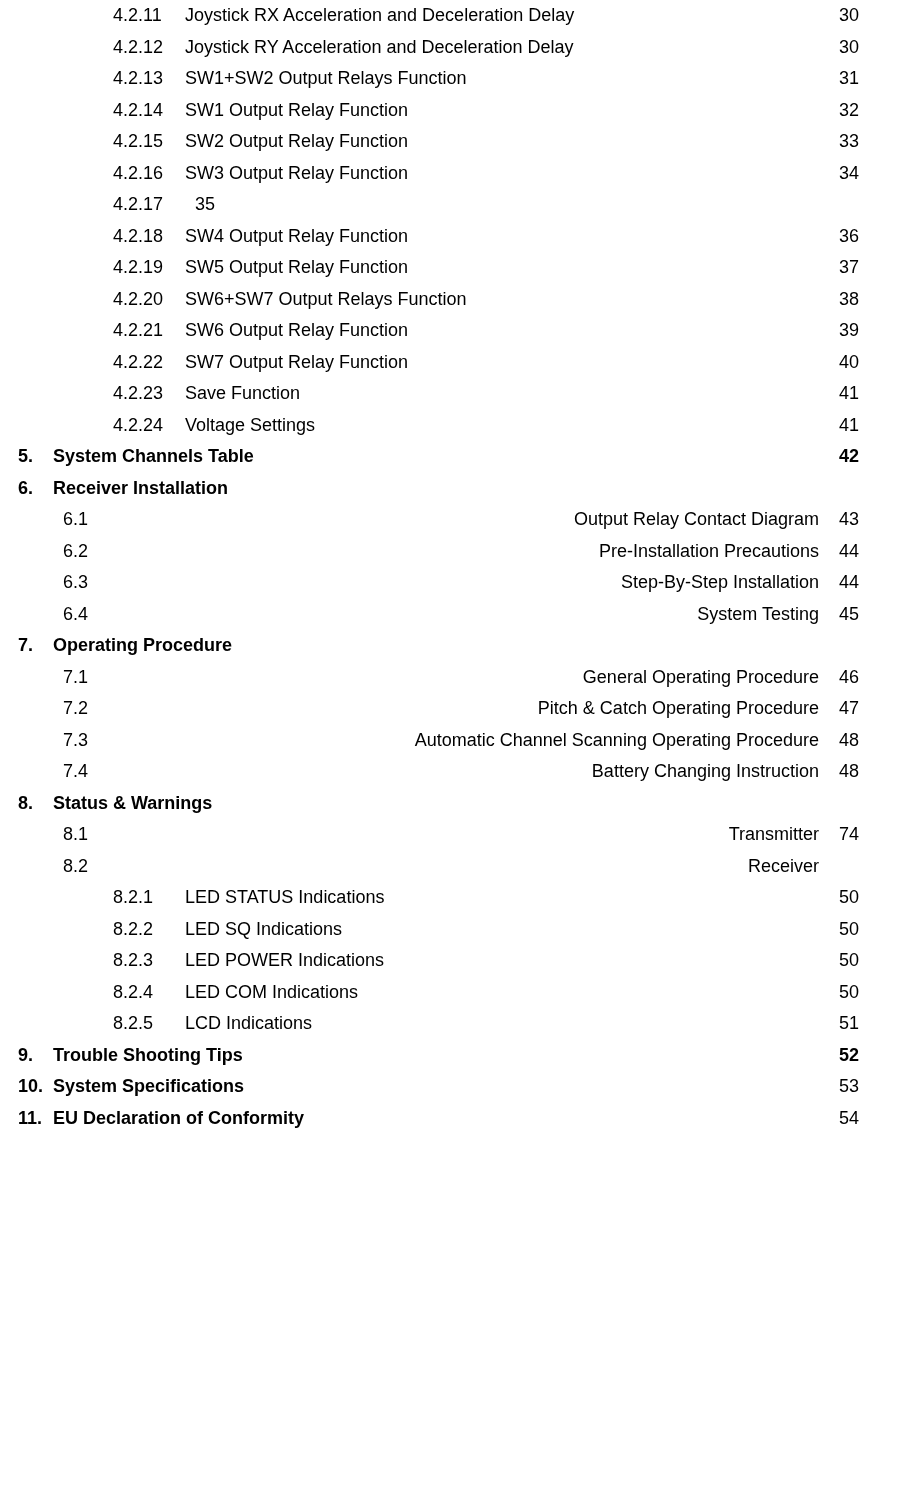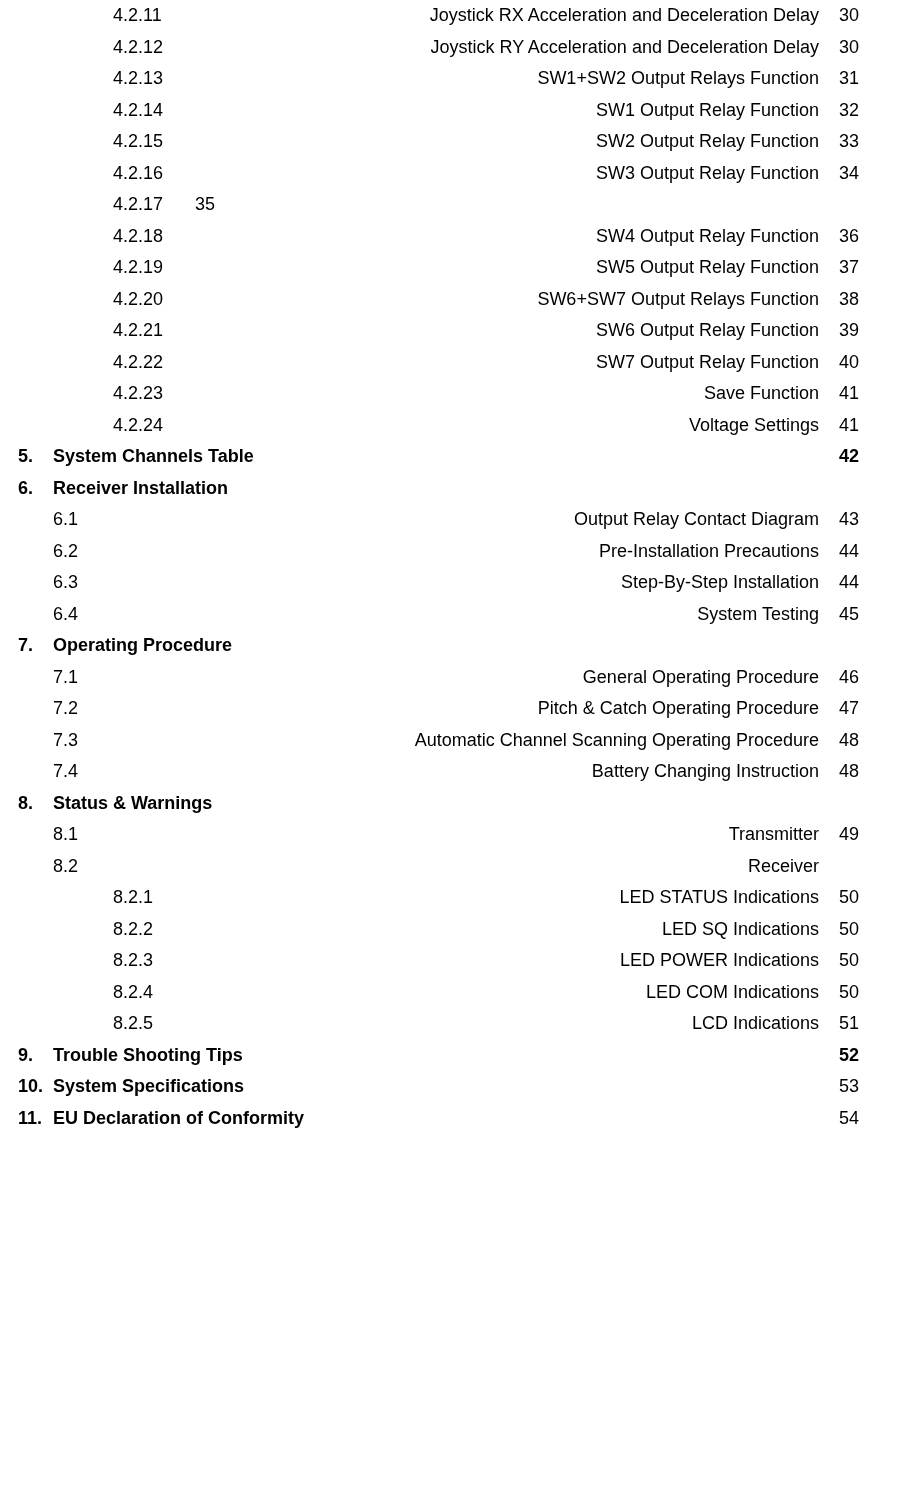--- a/index.html
+++ b/index.html
@@ -41,34 +41,33 @@
       width: 35px;
       padding-left: 0;
     }
     .level0 .col-title {
       padding-left: 0;
     }
     
     .level1 .col-num {
       width: 60px;
       padding-left: 0;
-      margin-left: 35px;
+      margin-left: 45px;
     }
     .level1 .col-title {
       padding-left: 0;
       text-align: right;
     }
     
     .level2 .col-num {
       width: 72px;
       margin-left: 95px;
     }
     .level2 .col-title {
       padding-left: 0;
-      text-align: right;
     }
   </style>
 </head>
 <body>
 
 <div class="page">
   <div id="toc-container">
       <div class="toc-row level2">
         <span class="col-num">4.2.11</span>
         <span class="col-title">Joystick RX Acceleration and Deceleration Delay</span>
@@ -194,21 +193,21 @@
         <span class="col-page">48</span>
       </div>
       <div class="toc-row level0 bold">
         <span class="col-num">8.</span>
         <span class="col-title">Status &amp; Warnings</span>
         <span class="col-page" style="font-weight: normal;"></span>
       </div>
       <div class="toc-row level1">
         <span class="col-num">8.1</span>
         <span class="col-title">Transmitter</span>
-        <span class="col-page">49</span>
+        <span class="col-page">74</span>
       </div>
       <div class="toc-row level1">
         <span class="col-num">8.2</span>
         <span class="col-title">Receiver</span>
         <span class="col-page"></span>
       </div>
       <div class="toc-row level2">
         <span class="col-num">8.2.1</span>
         <span class="col-title">LED STATUS Indications</span>
         <span class="col-page">50</span>

